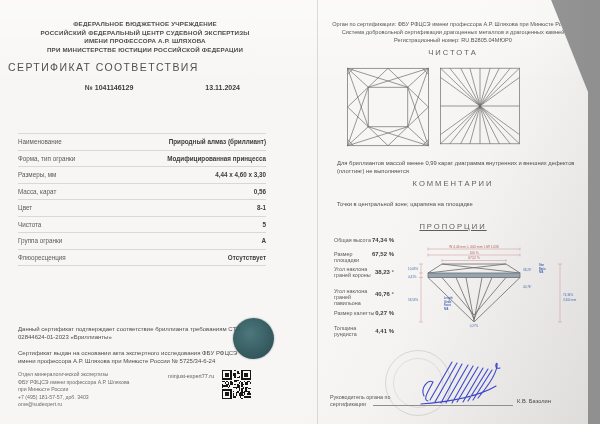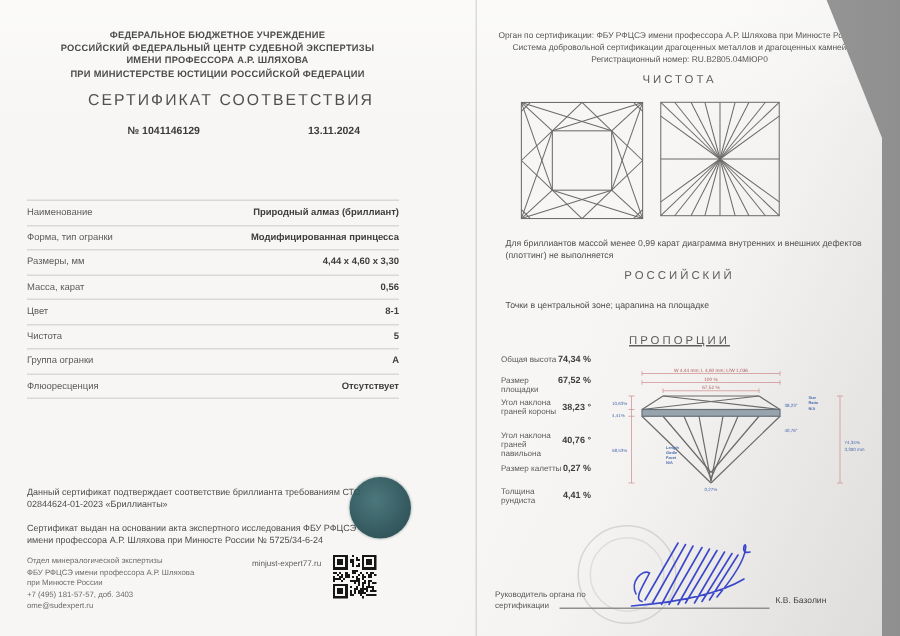--- a/index.html
+++ b/index.html
@@ -18,21 +18,21 @@
     content:"";position:absolute;inset:0;pointer-events:none;
     background:
       linear-gradient(295deg,rgba(120,120,120,.13),rgba(120,120,120,.03) 26%,transparent 40%),
       linear-gradient(115deg,transparent 70%,rgba(130,130,130,.10) 100%),
       linear-gradient(180deg,rgba(255,255,255,.5),transparent 20%);
   }
   .fold{position:absolute;left:317px;top:0;width:1px;height:424px;background:rgba(160,160,160,.35);}
   .abs{position:absolute;}
   
   .org{left:25px;top:20px;width:240px;text-align:center;font-size:6.2px;line-height:8.6px;font-weight:700;color:#4c4c4c;letter-spacing:.2px;}
-  .cert-title{left:34px;top:61px;width:240px;text-align:center;font-size:10.5px;letter-spacing:1.4px;color:#505050;}
+  .cert-title{left:8px;top:61px;width:240px;font-size:10.5px;letter-spacing:1.4px;color:#505050;}
   .numrow{left:85px;top:84px;width:155px;display:flex;justify-content:space-between;font-size:7px;font-weight:600;color:#3c3c3c;}
   .spec-table{left:18px;top:133px;width:248px;}
   .spec-row{display:flex;justify-content:space-between;align-items:center;height:15.5px;border-top:1px solid #d8d8d8;}
   .spec-table .spec-row:last-child{border-bottom:1px solid #d8d8d8;}
   .spec-label{font-size:6.3px;color:#5a5a5a;}
   .spec-value{font-size:6.3px;color:#3d3d3d;font-weight:600;text-align:right;}
   .stmt{left:18px;width:232px;font-size:6px;line-height:8px;color:#4d4d4d;}
   .stmt1{top:319px;}
   .stmt2{top:343px;}
   .stamp{left:233px;top:318px;width:41px;height:41px;border-radius:50%;
@@ -314,21 +314,21 @@
           <line x1="50" y1="48" x2="73" y2="93"></line>
           <line x1="50" y1="48" x2="86" y2="93"></line>
         <line x1="50" y1="48" x2="3" y2="14"></line>
           <line x1="50" y1="48" x2="3" y2="82"></line>
         <line x1="50" y1="48" x2="97" y2="14"></line>
           <line x1="50" y1="48" x2="97" y2="82"></line>
       </svg>
 
       <p class="abs clarity-note">Для бриллиантов массой менее 0,99 карат диаграмма внутренних и внешних дефектов (плоттинг) не выполняется</p>
 
-      <div class="abs rp-h2 h-comments">РОССИЙСКИЙ</div>
+      <div class="abs rp-h2 h-comments">КОММЕНТАРИИ</div>
       <p class="abs comments-text">Точки в центральной зоне; царапина на площадке</p>
 
       <div class="abs rp-h2 h-proportions">ПРОПОРЦИИ</div>
 
       <div class="abs props">
         <div class="prop-row" style="top:0">
           <span class="prop-label">Общая высота</span>
           <span class="prop-value">74,34 %</span>
         </div>
         <div class="prop-row" style="top:14px">

